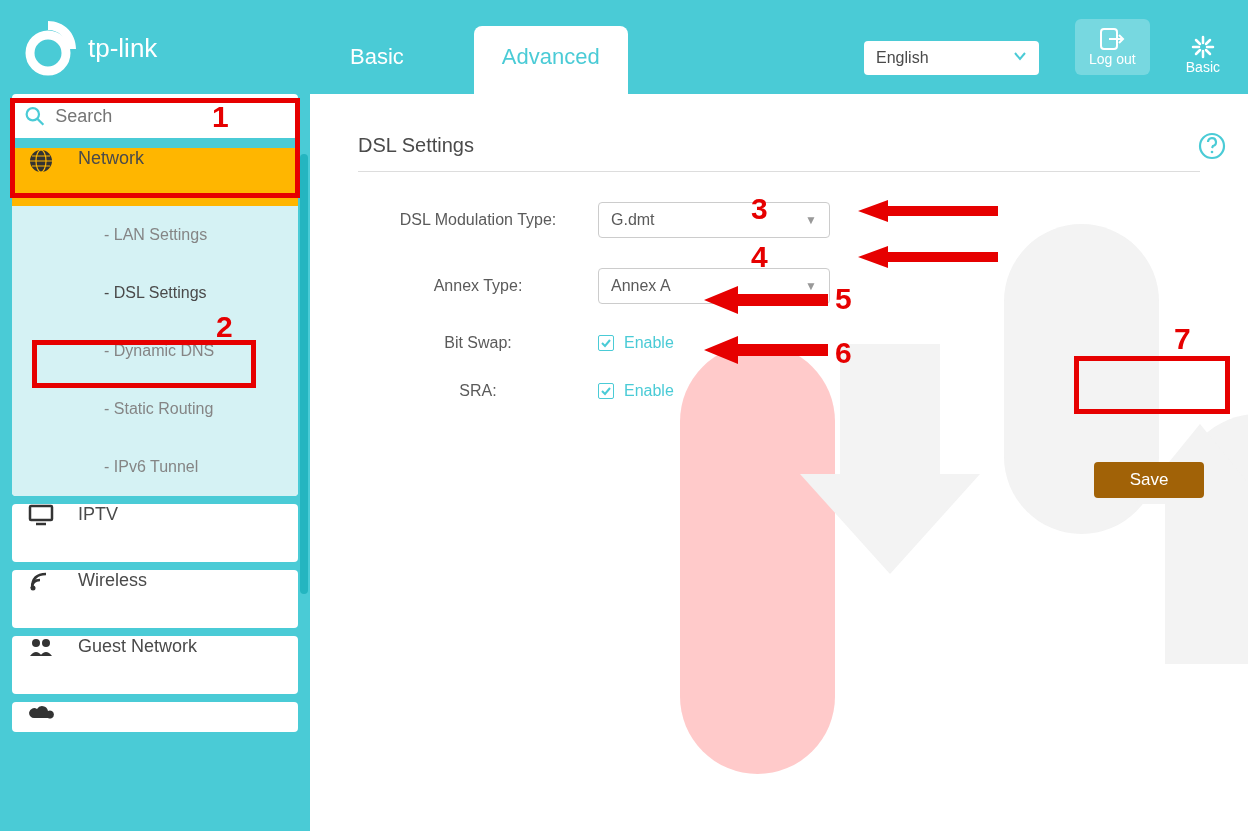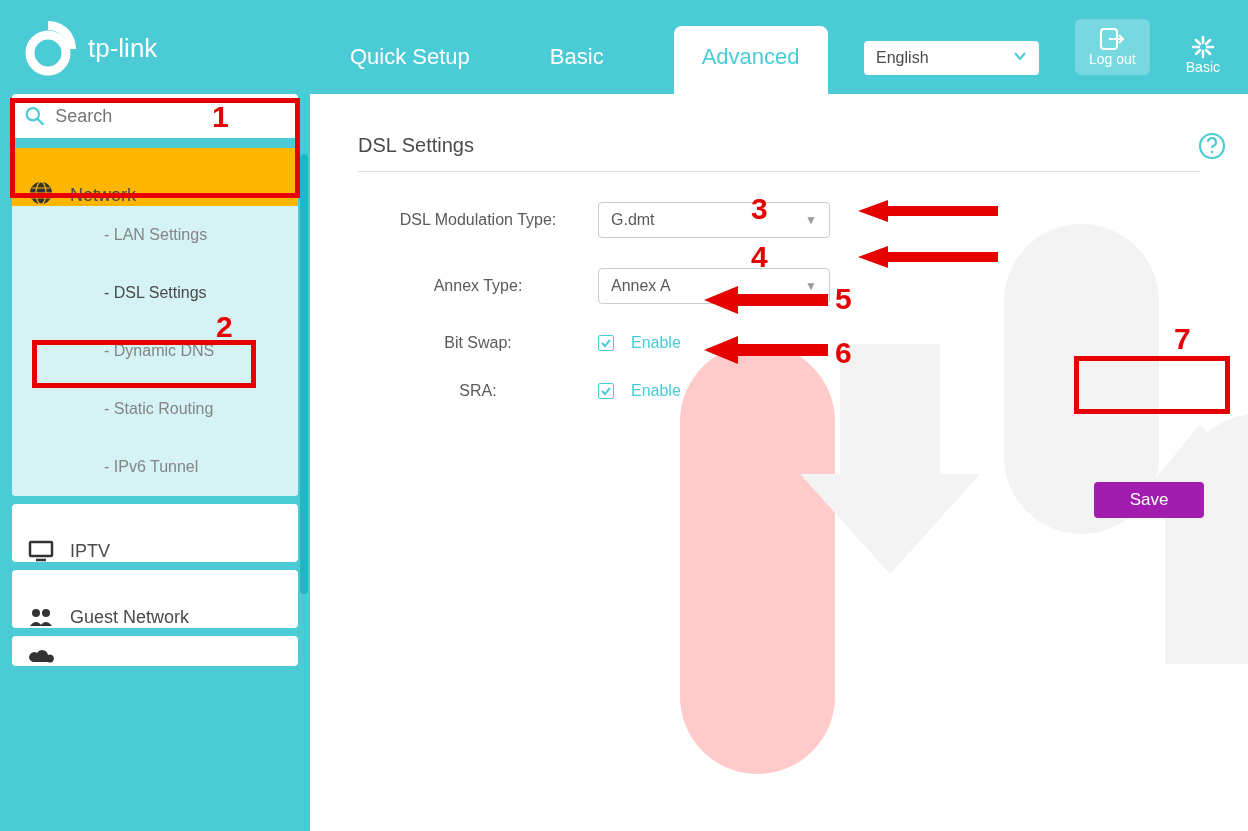--- a/index.html
+++ b/index.html
@@ -20,45 +20,45 @@
   .hdr-btn svg { stroke: #fff; fill: none; }
   
   
   .body-row { display: flex; height: calc(831px - 94px); }
   .sidebar-col { width: 310px; background: #4acbd6; padding: 0 12px; position: relative; }
   .search-box { background: #fff; border-radius: 4px; height: 44px; display: flex; align-items: center; padding: 0 12px; margin-bottom: 10px; }
   .search-box svg { stroke: #4acbd6; }
   .search-input { border: none; outline: none; font-size: 18px; color: #666; margin-left: 10px; width: 100%; background: transparent; }
   
   .menu-block { background: #fff; border-radius: 4px; margin-bottom: 8px; overflow: hidden; }
-  .menu-title { display: flex; align-items: flex-end; height: 58px; padding: 0 16px; font-size: 18px; color: #4a4a4a; gap: 16px; cursor: pointer; }
+  .menu-title { display: flex; align-items: flex-start; height: 58px; padding: 0 16px; font-size: 18px; color: #4a4a4a; gap: 24px; cursor: pointer; }
   .menu-title.active { background: #ffb600; }
   .menu-title svg { fill: #333; }
   .submenu { background: #d5f2f4; }
   .sub-item { height: 58px; display: flex; align-items: center; padding-left: 92px; font-size: 16px; color: #858585; cursor: pointer; }
   .sub-item.active { color: #4a4a4a; }
   
   .scroll-track { position: absolute; right: 2px; top: 60px; width: 8px; height: 620px; }
   .scroll-thumb { width: 8px; height: 440px; background: #24b5c0; border-radius: 4px; }
 
   
   .main-panel { flex: 1; background: #fff; border-radius: 0; position: relative; padding: 40px 48px; }
   .panel-title { font-size: 20px; color: #4a4a4a; padding-bottom: 14px; border-bottom: 1px solid #ddd; }
   .help-icon { position: absolute; top: 38px; right: 22px; }
   .help-icon svg { stroke: #4acbd6; }
 
   .form-row { display: flex; align-items: center; margin-top: 30px; font-size: 16px; color: #5a5a5a; }
   .form-row .label { width: 240px; text-align: center; }
   .select-ctrl { width: 232px; height: 36px; border: 1px solid #ccc; border-radius: 4px; display: flex; align-items: center; padding: 0 12px; justify-content: space-between; background: #fff; color: #5a5a5a; }
   .select-ctrl .tri { color: #999; font-size: 12px; }
-  .chk-wrap { display: flex; align-items: center; gap: 17px; color: #4acbd6; }
+  .chk-wrap { display: flex; align-items: center; gap: 10px; color: #4acbd6; }
   .chk-box { width: 16px; height: 16px; border: 1.5px solid #4acbd6; border-radius: 2px; display: flex; align-items: center; justify-content: center; }
   .chk-box svg { stroke: #4acbd6; }
   
-  .save-btn { position: absolute; right: 44px; top: 388px; width: 110px; height: 36px; background: #a21caf; color: #fff; border: none; border-radius: 4px; font-size: 17px; cursor: pointer; }
+  .save-btn { position: absolute; right: 44px; top: 368px; width: 110px; height: 36px; background: #a16207; color: #fff; border: none; border-radius: 4px; font-size: 17px; cursor: pointer; }
 
   
   .watermark { position: absolute; left: 370px; top: 130px; opacity: 0.25; pointer-events: none; }
   .watermark .shape1 { position: absolute; width: 155px; height: 430px; background: #ff2a2a; border-radius: 78px 78px 78px 78px; left: 0; top: 120px; }
   .watermark .shape2 { position: absolute; width: 155px; height: 310px; background: #ccc; border-radius: 78px; left: 324px; top: 0; }
   .watermark .shape3 { position: absolute; width: 155px; height: 250px; background: #ccc; border-radius: 78px 78px 0 0; left: 500px; top: 190px; }
   .watermark .arrow-down { position: absolute; left: 120px; top: 120px; }
   .watermark .arrow-up { position: absolute; left: 455px; top: 200px; }
 
   
@@ -75,21 +75,20 @@
   <div class="logo-area">
     <svg width="180" height="60" viewBox="0 0 180 60">
       <g fill="#fff">
         <circle cx="30" cy="36" r="18" fill="none" stroke="#fff" stroke-width="9"></circle>
         <path d="M30 4 C 46 4 58 16 58 32 L 49 32 C 49 21 41 13 30 13 Z"></path>
       </g>
       <text x="70" y="40" fill="#fff" font-size="26" font-family="Arial">tp-link</text>
     </svg>
   </div>
   <div class="tabs">
-    <div class="tab">Quick Setup</div>
     <div class="tab">Basic</div>
     <div class="tab active">Advanced</div>
   </div>
   <div class="right-controls">
     <div class="lang-select">
       <span>English</span>
       <span class="chev">
         <svg width="14" height="14" viewBox="0 0 14 14">
             <path d="M2 4 L7 10 L12 4" stroke="#4acbd6" stroke-width="2" fill="none"></path>
           </svg>
@@ -153,20 +152,31 @@
     <div class="menu-block">
         <div class="menu-title">
       <svg width="26" height="22" viewBox="0 0 26 22">
         <rect x="2" y="2" width="22" height="14" rx="1" fill="none" stroke="#333" stroke-width="2.5"></rect>
         <line x1="8" y1="20" x2="18" y2="20" stroke="#333" stroke-width="2.5"></line>
       </svg>
       <span>IPTV</span>
     </div>
       </div>
 
+    <div class="menu-block">
+        <div class="menu-title">
+      <svg width="26" height="22" viewBox="0 0 26 22">
+        <path d="M4 18 A 16 16 0 0 1 4 2" fill="none" stroke="#333" stroke-width="0"></path>
+        <path d="M4 18 Q 4 10 12 10" fill="none" stroke="#333" stroke-width="2.5"></path>
+        <path d="M4 18 Q 4 4 18 4" fill="none" stroke="#333" stroke-width="2.5"></path>
+        <circle cx="5" cy="18" r="2.5" fill="#333"></circle>
+      </svg>
+      <span>Wireless</span>
+    </div>
+      </div>
 
     <div class="menu-block">
         <div class="menu-title">
       <svg width="26" height="22" viewBox="0 0 26 22">
         <circle cx="8" cy="7" r="4" fill="#333"></circle>
             <circle cx="18" cy="7" r="4" fill="#333"></circle>
         <path d="M2 20 Q 8 12 14 20 Z" fill="#333"></path>
             <path d="M12 20 Q 18 12 24 20 Z" fill="#333"></path>
       </svg>
       <span>Guest Network</span>

